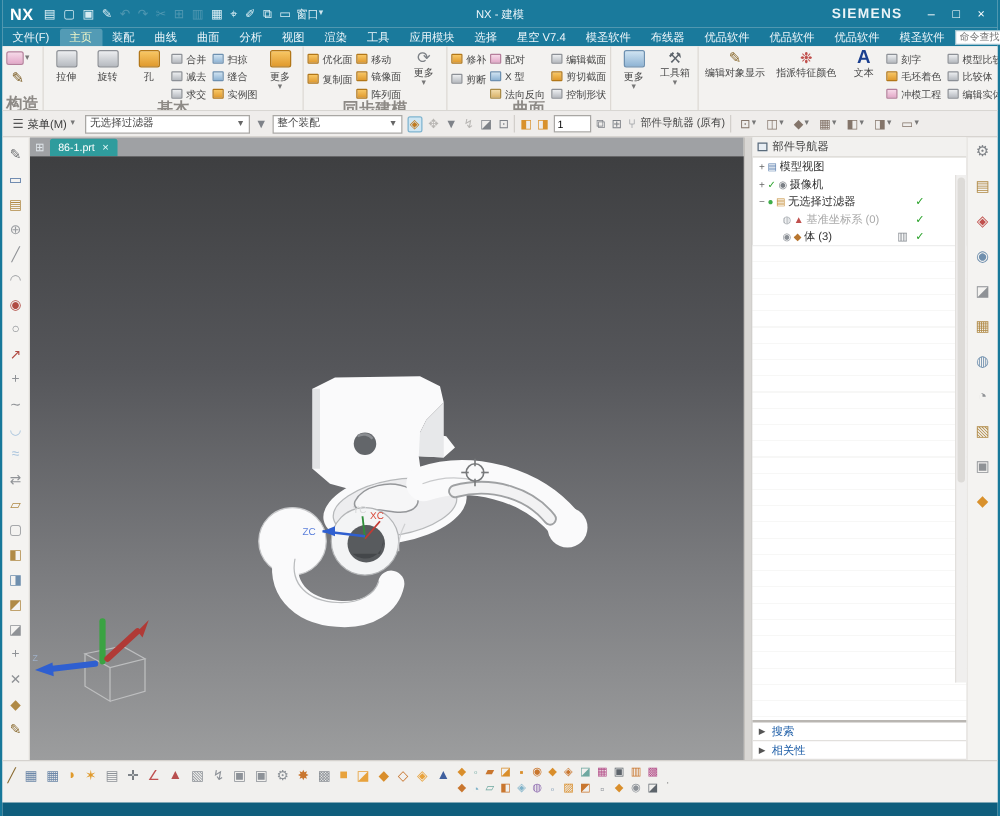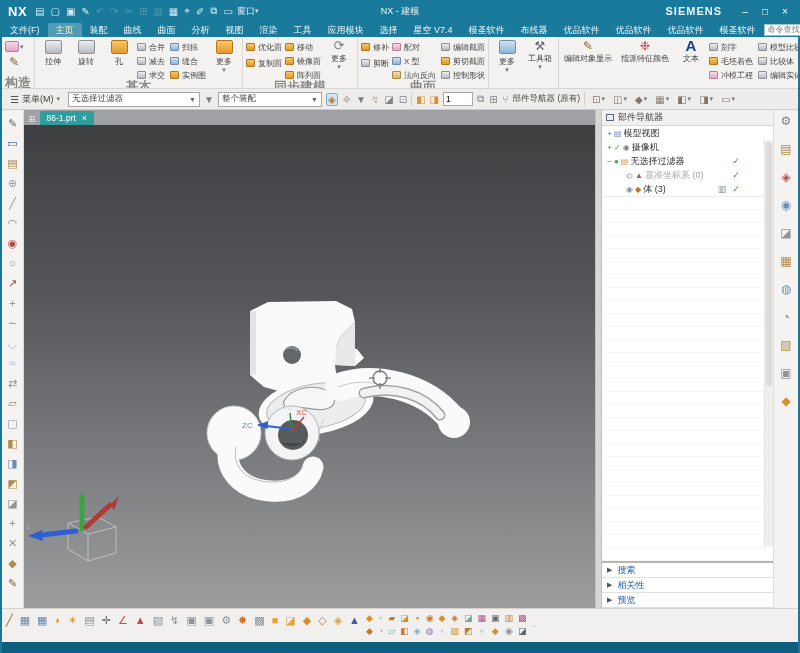--- a/index.html
+++ b/index.html
@@ -603,24 +603,20 @@
       <div class="nav-fill"></div>
       <div class="nav-sections" id="navsections">
           <div class="nsec">
             <span class="ar">▶</span>
             <span>搜索</span>
           </div>
           <div class="nsec">
             <span class="ar">▶</span>
             <span>相关性</span>
           </div>
-          <div class="nsec">
-            <span class="ar">▶</span>
-            <span>预览</span>
-          </div>
         </div>
       <div class="nav-scroll"></div>
     </div>
 
     <div class="rightstrip" id="rightstrip">
         <span class="ri" style="color: rgb(125, 129, 134);">⚙</span>
         <span class="ri" style="color: rgb(176, 138, 70);">▤</span>
         <span class="ri" style="color: rgb(192, 80, 77);">◈</span>
         <span class="ri" style="color: rgb(111, 143, 174);">◉</span>
         <span class="ri" style="color: rgb(143, 146, 150);">◪</span>

